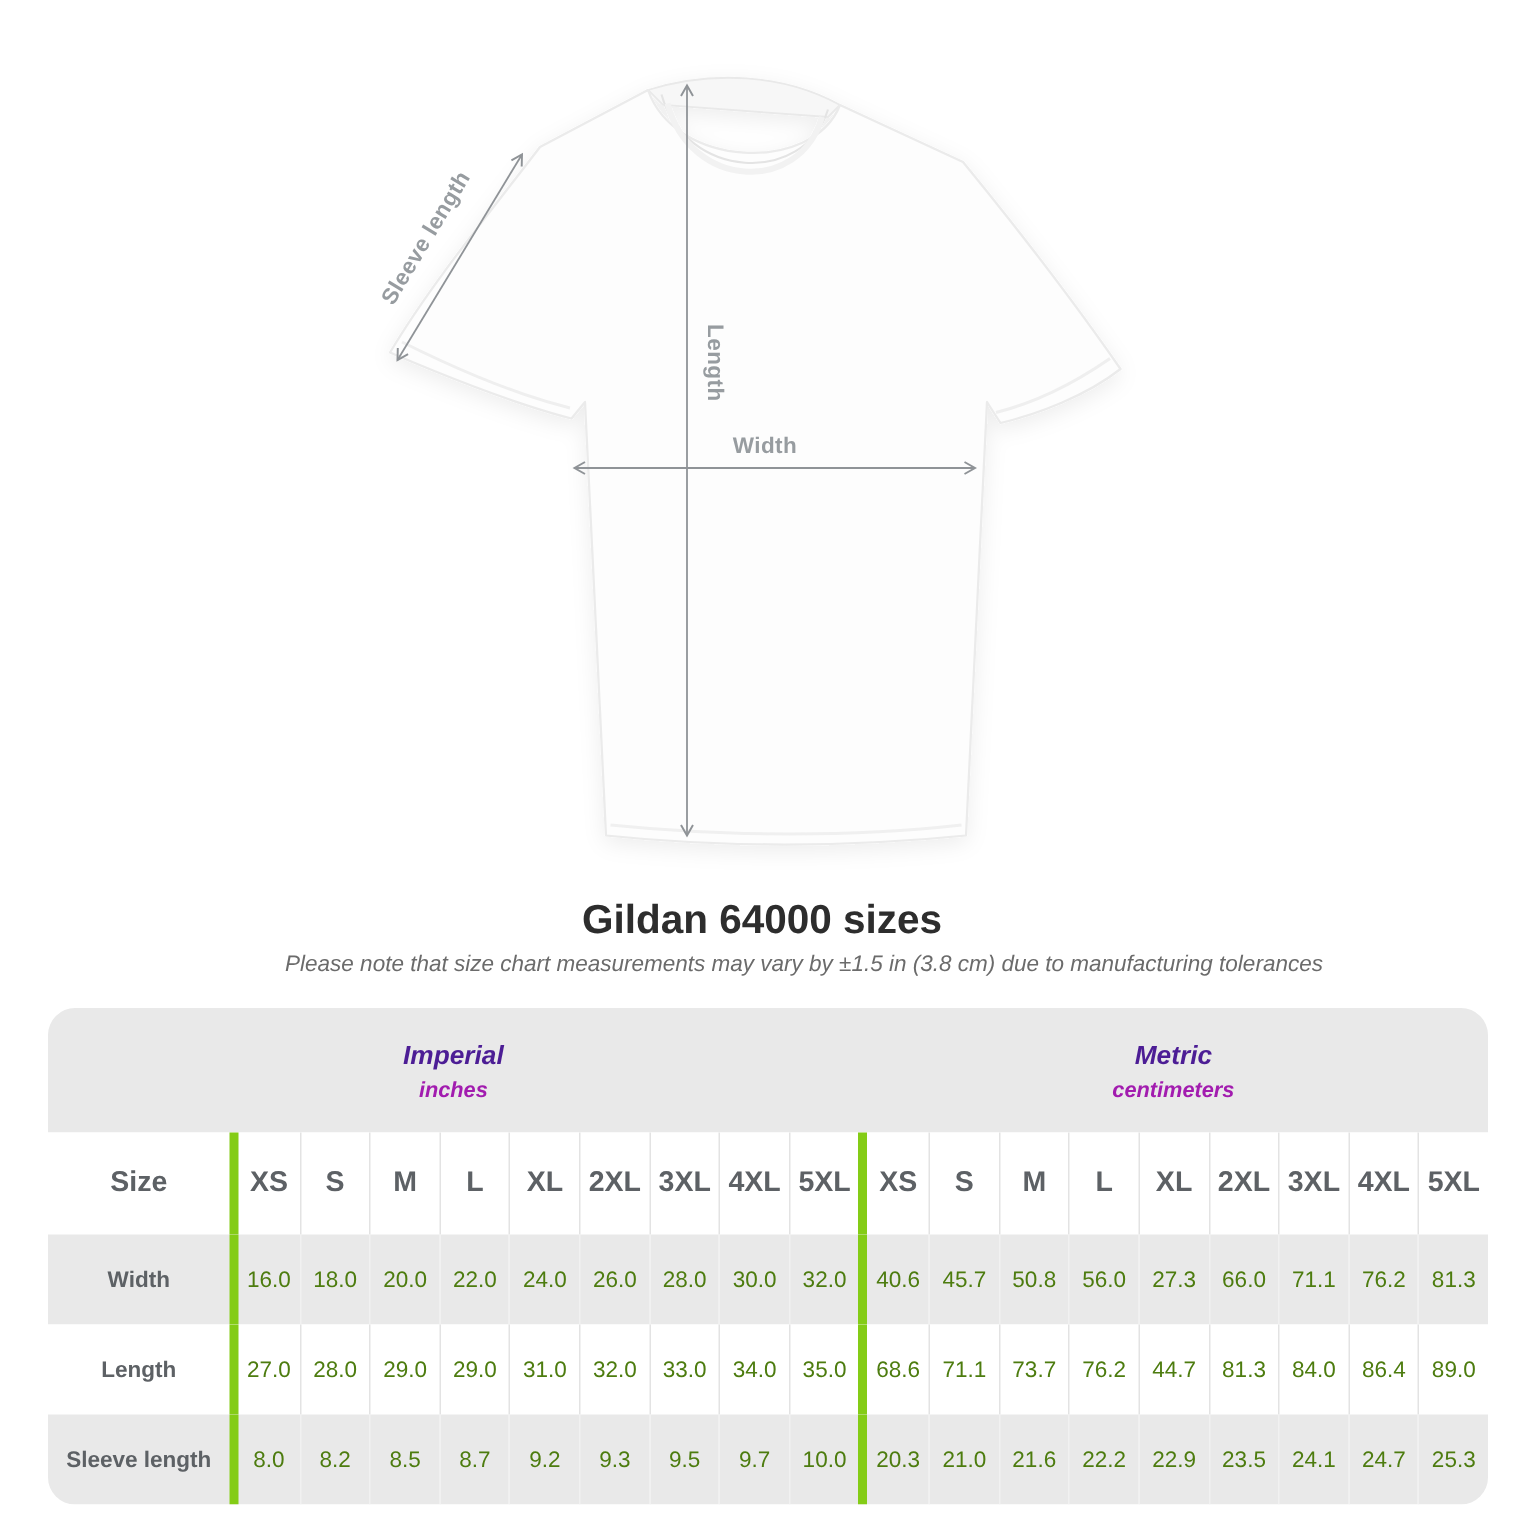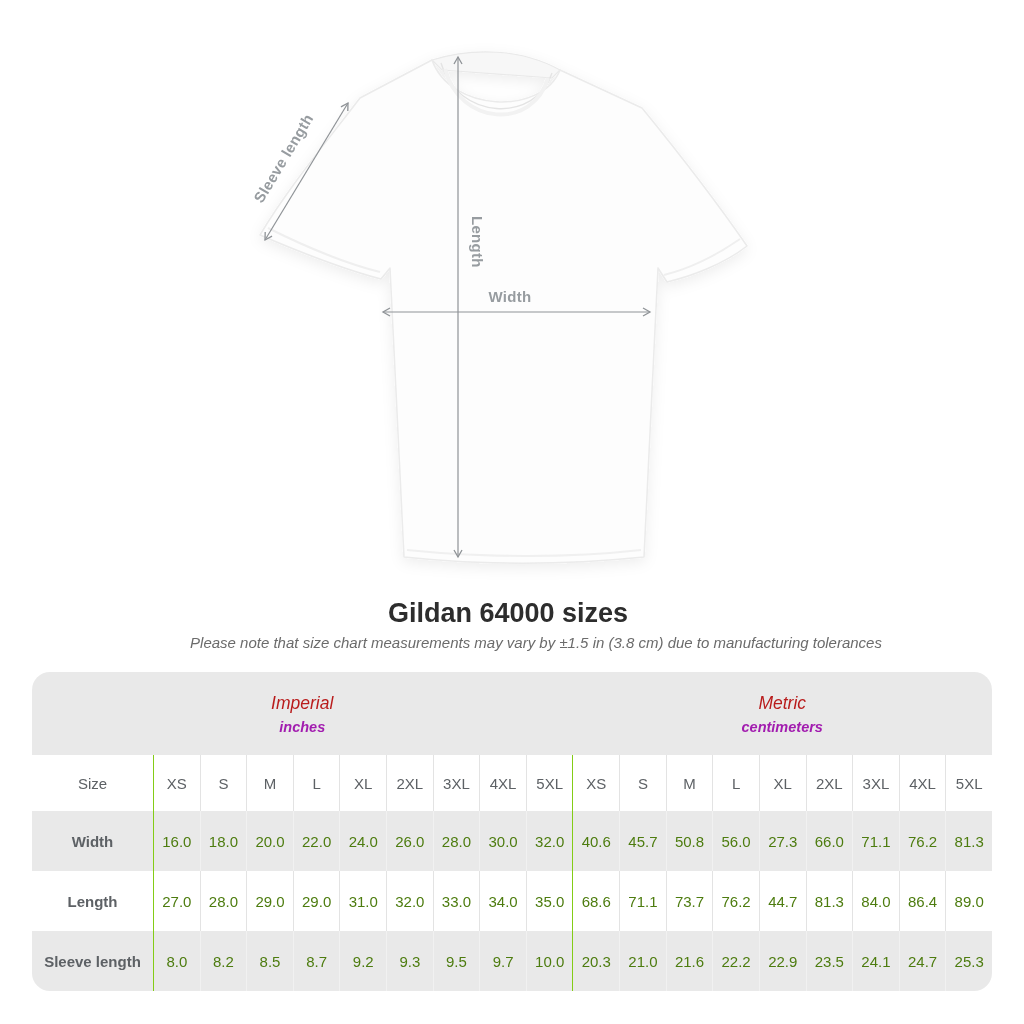--- a/index.html
+++ b/index.html
@@ -18,34 +18,34 @@
               font-size:15px;font-style:italic;color:#6b6b6b;padding-left:24px;}
 
   
   .chart-wrap{position:absolute;left:32px;top:672px;width:960px;
               border-radius:18px;overflow:hidden;}
   table{width:100%;border-collapse:separate;border-spacing:0;table-layout:fixed;}
   col.label-col{width:121px;}
   th,td{padding:0;text-align:center;vertical-align:middle;}
 
   tr.band th{background:#e9e9e9;height:83px;}
-  .band-title{font-size:17.5px;font-weight:normal;font-style:italic;color:#b91c1c;}
+  .band-title{font-size:17.5px;font-weight:bold;font-style:italic;color:#4c1d95;}
   .band-unit{font-size:14.5px;font-style:italic;color:#a21caf;margin-top:5px;}
 
-  tr.sizes-row th{height:56px;background:#ffffff;
-                  font-size:15px;font-weight:normal;color:#5d6165;}
+  tr.sizes-row th{height:68px;background:#ffffff;
+                  font-size:19px;font-weight:bold;color:#5d6165;}
   tbody tr{height:60px;}
   tbody th{font-size:15px;font-weight:bold;color:#5d6165;}
   tbody td{font-size:15px;font-weight:normal;color:#4d7c0f;}
   tr.row-gray th, tr.row-gray td{background:#e9e9e9;}
   tr.row-white th, tr.row-white td{background:#ffffff;}
 
   .sep{border-left:1px solid #e3e3e3;}
   tr.row-gray .sep{border-left-color:#f1f1f1;}
-  .group-sep{border-left:1px solid #84cc16;}
+  .group-sep{border-left:6px solid #84cc16;}
 </style>
 </head>
 <body>
 
 <svg class="diagram" viewBox="0 0 560 560">
   <defs>
     <marker id="ah" viewBox="0 0 10 10" refX="8" refY="5" markerWidth="10" markerHeight="10" orient="auto-start-reverse" markerUnits="userSpaceOnUse">
       <path d="M1,1 L8,5 L1,9" fill="none" stroke="#8f9397" stroke-width="1.3"></path>
     </marker>
     <filter id="soft" x="-20%" y="-20%" width="140%" height="140%">

